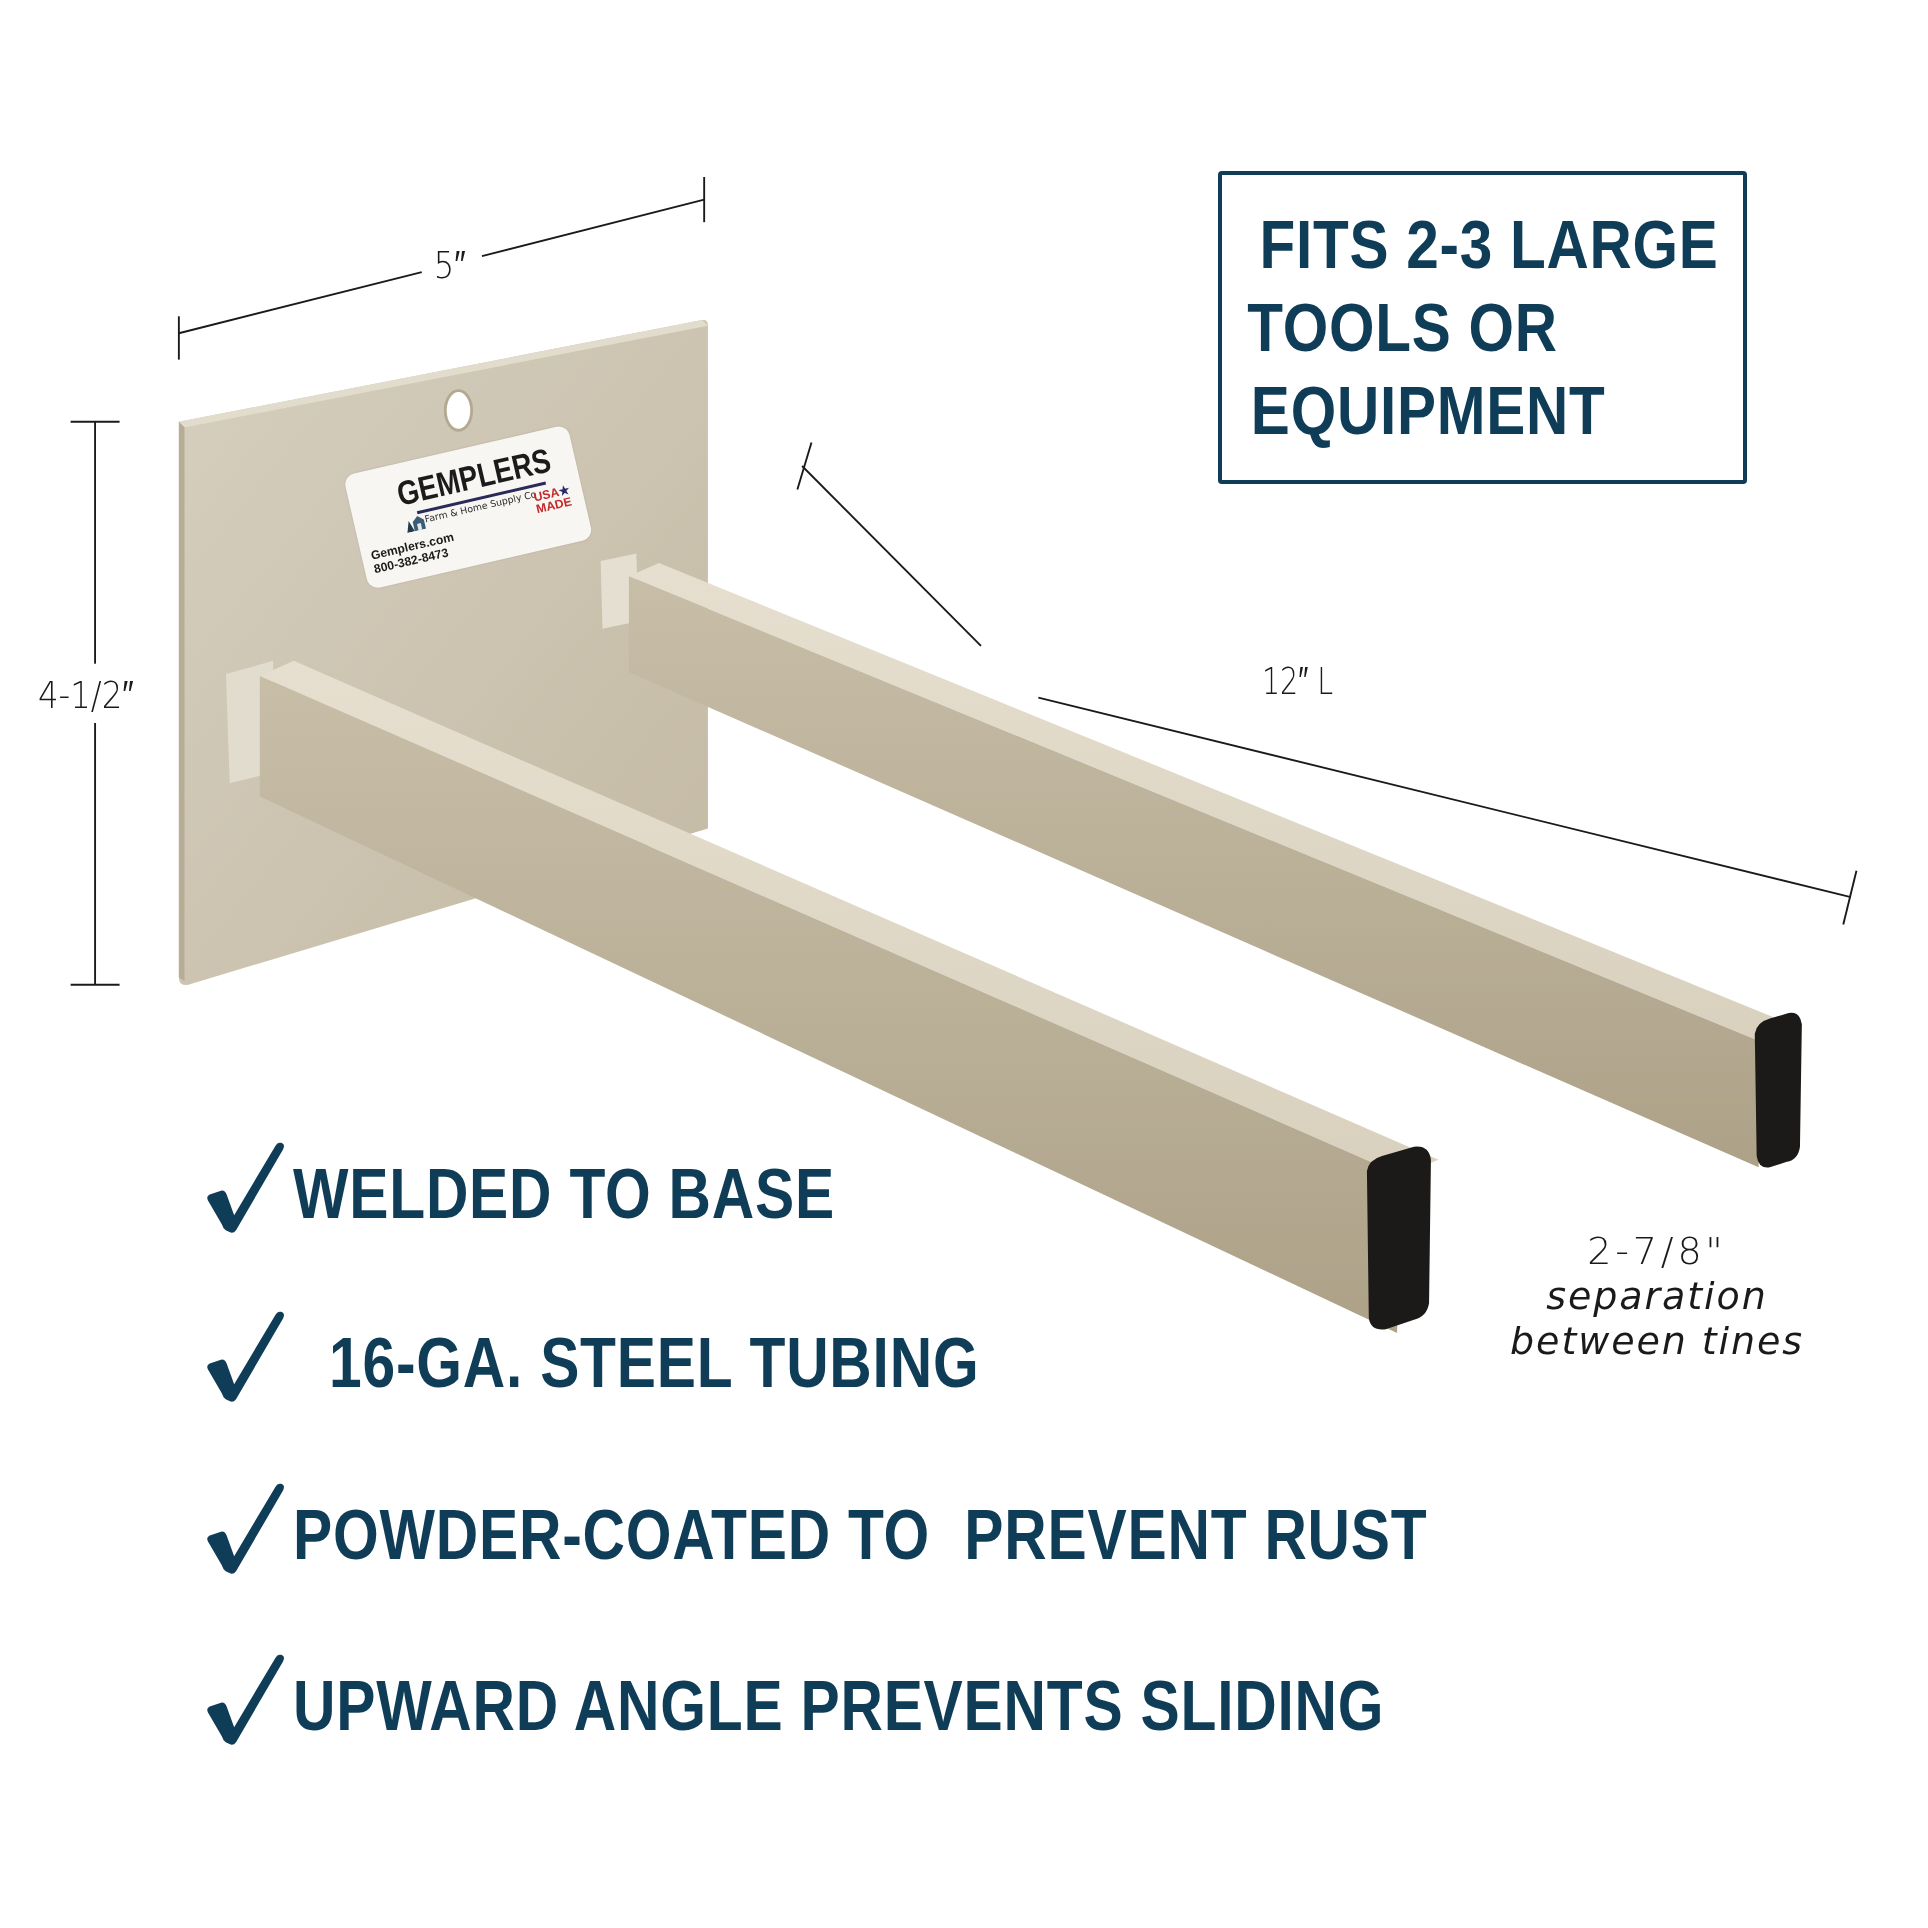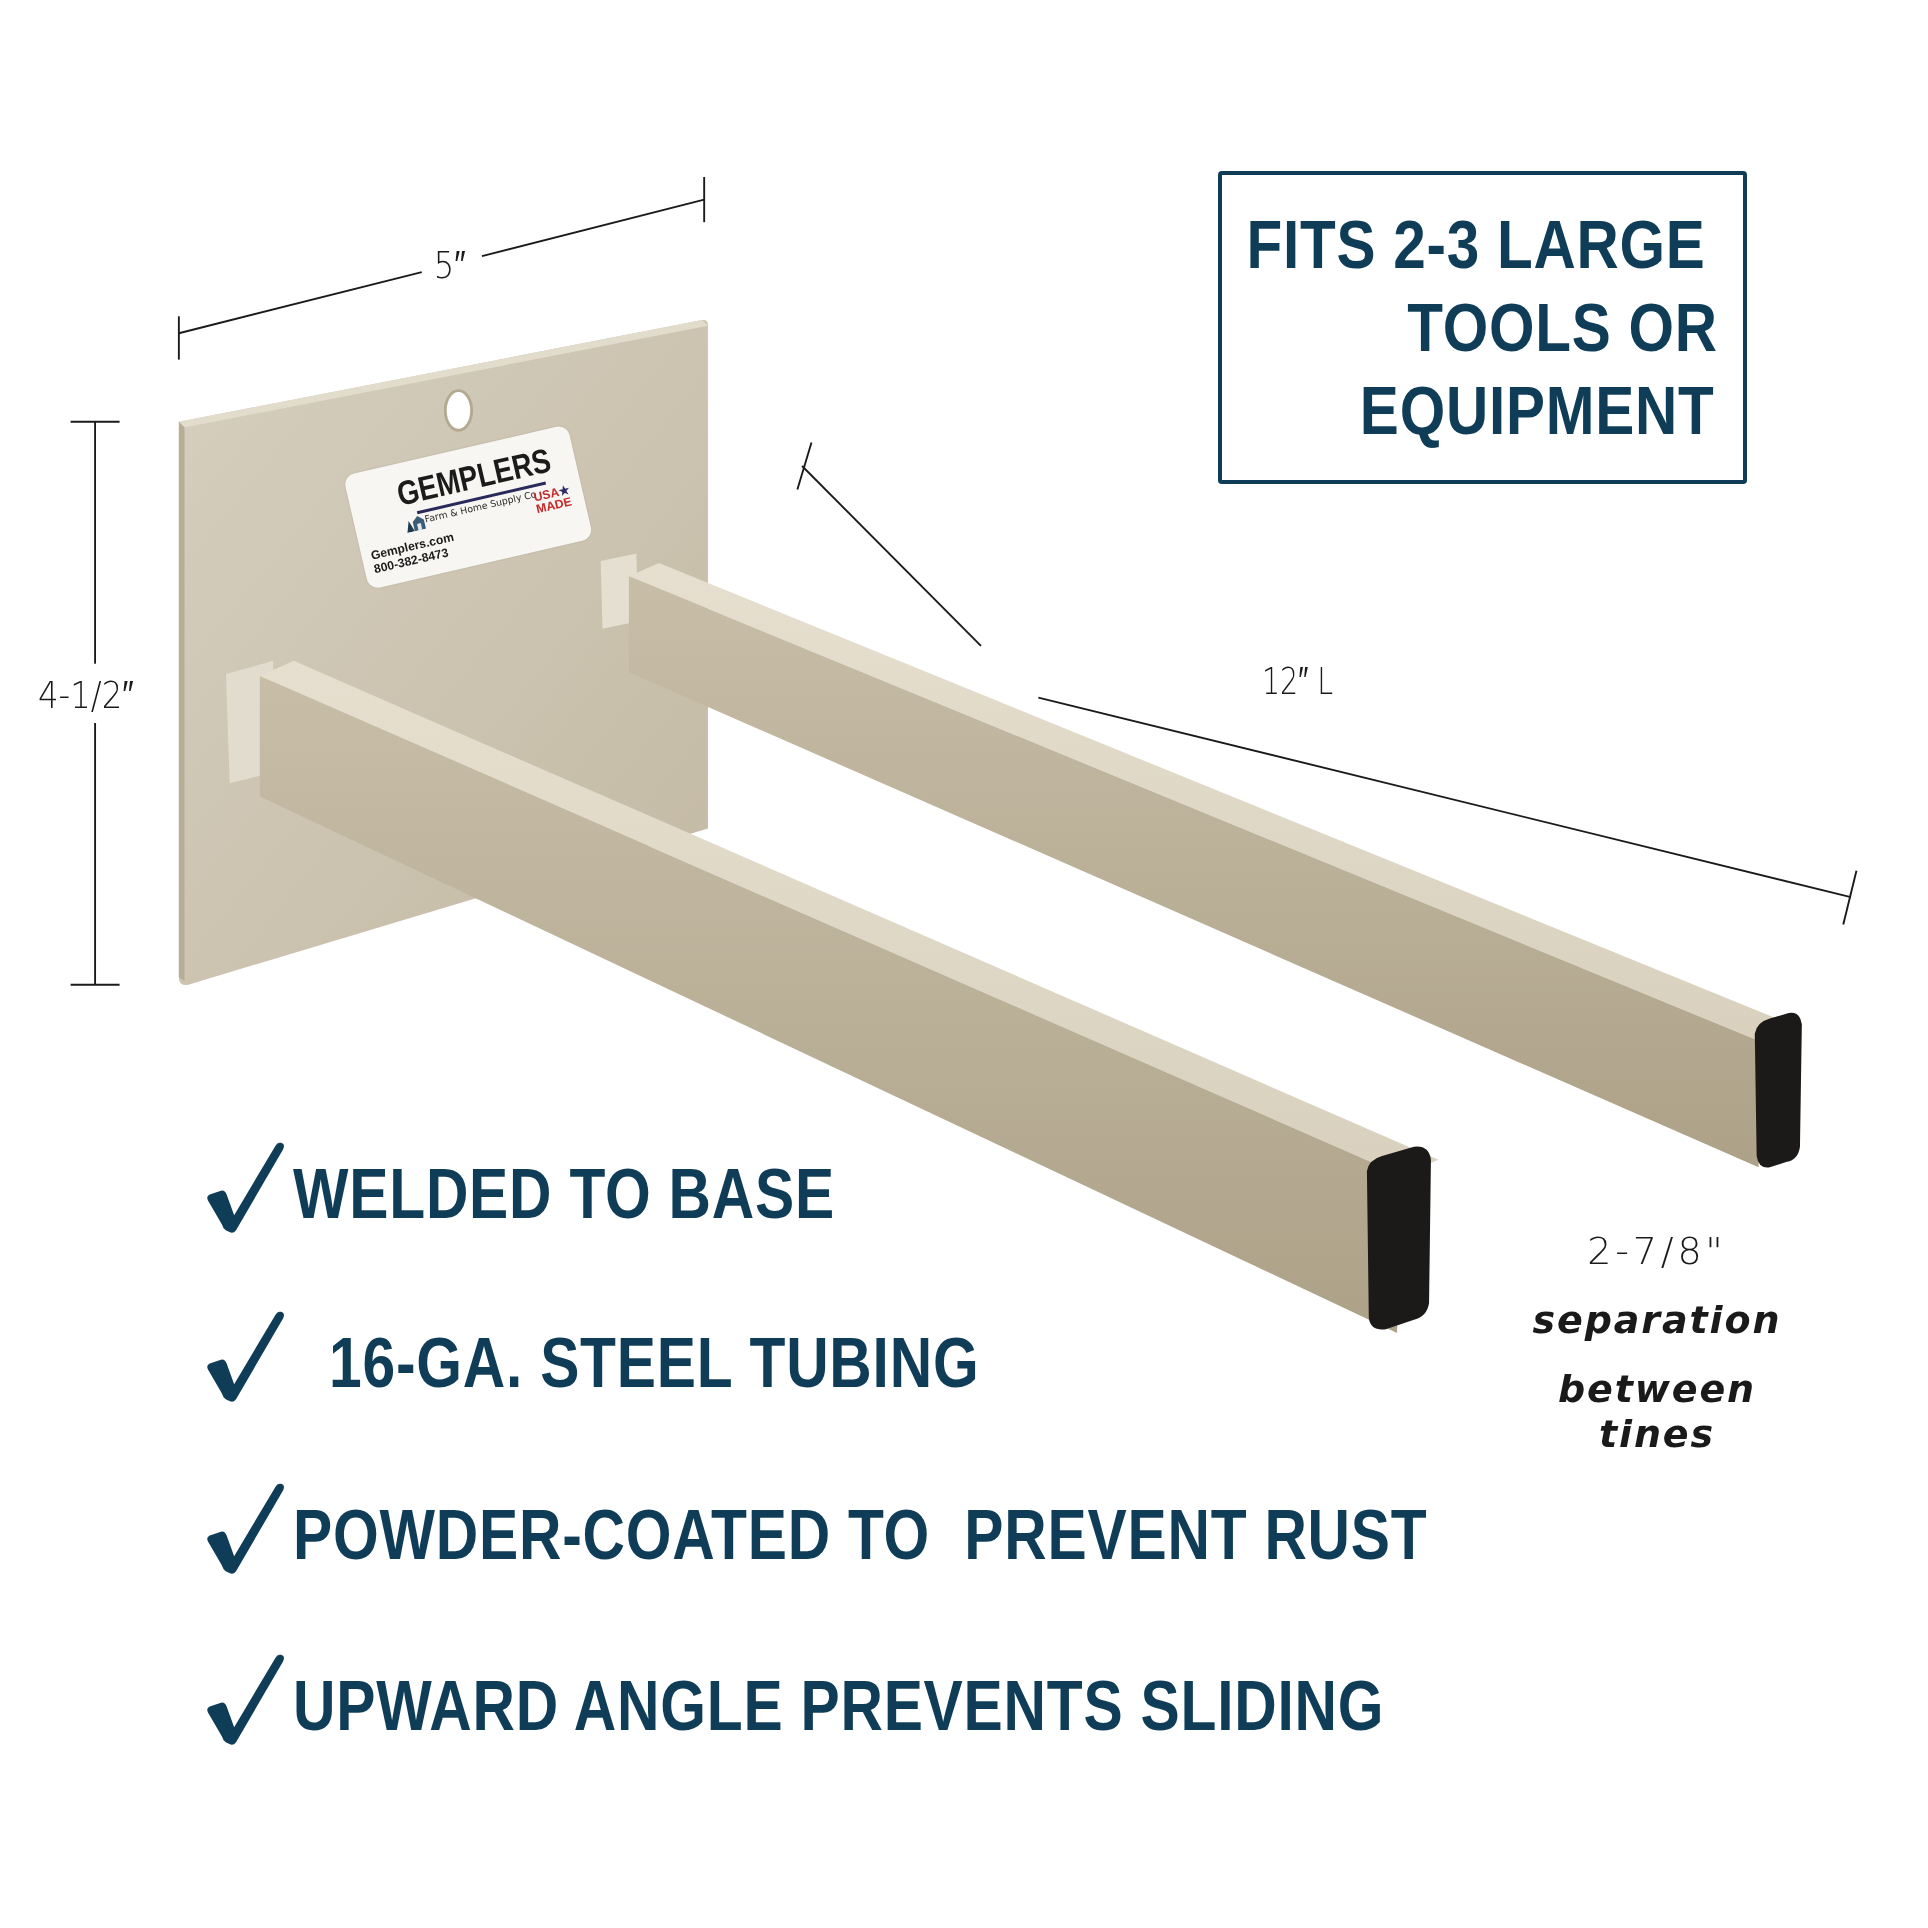--- a/index.html
+++ b/index.html
@@ -30,21 +30,21 @@
       left: 1218px;
       top: 171px;
       width: 529px;
       height: 313px;
       box-sizing: border-box;
       border: 4.7px solid #0f3d57;
       border-radius: 3.8px;
       background: #ffffff;
       display: flex;
       flex-direction: column;
-      align-items: flex-end;
+      align-items: flex-start;
       justify-content: center;
     }
     .callout-line {
       font-family: "Liberation Sans", sans-serif;
       font-weight: 700;
       font-size: 68px;
       line-height: 83px;
       color: #0f3d57;
       letter-spacing: 0.9px;
       transform: scaleX(0.86);
@@ -68,21 +68,21 @@
       left: 1497px;
       top: 1229px;
       width: 320px;
       text-align: center;
       font-family: "DejaVu Sans", sans-serif;
       color: #1a1a1a;
       font-size: 38px;
       line-height: 45px;
     }
     .separation .sep-value { font-style: normal; font-weight: 300; letter-spacing: 3.8px; }
-    .separation .sep-caption { font-style: italic; font-weight: 700; letter-spacing: 1.9px; margin-top: 24px; }
+    .separation .sep-caption { font-style: italic; font-weight: 400; letter-spacing: 1.9px; }
     
     .features {
       position: absolute;
       left: 202px;
       top: 1130px;
       width: 1318px;
     }
     .feature {
       position: absolute;
       left: 0;

